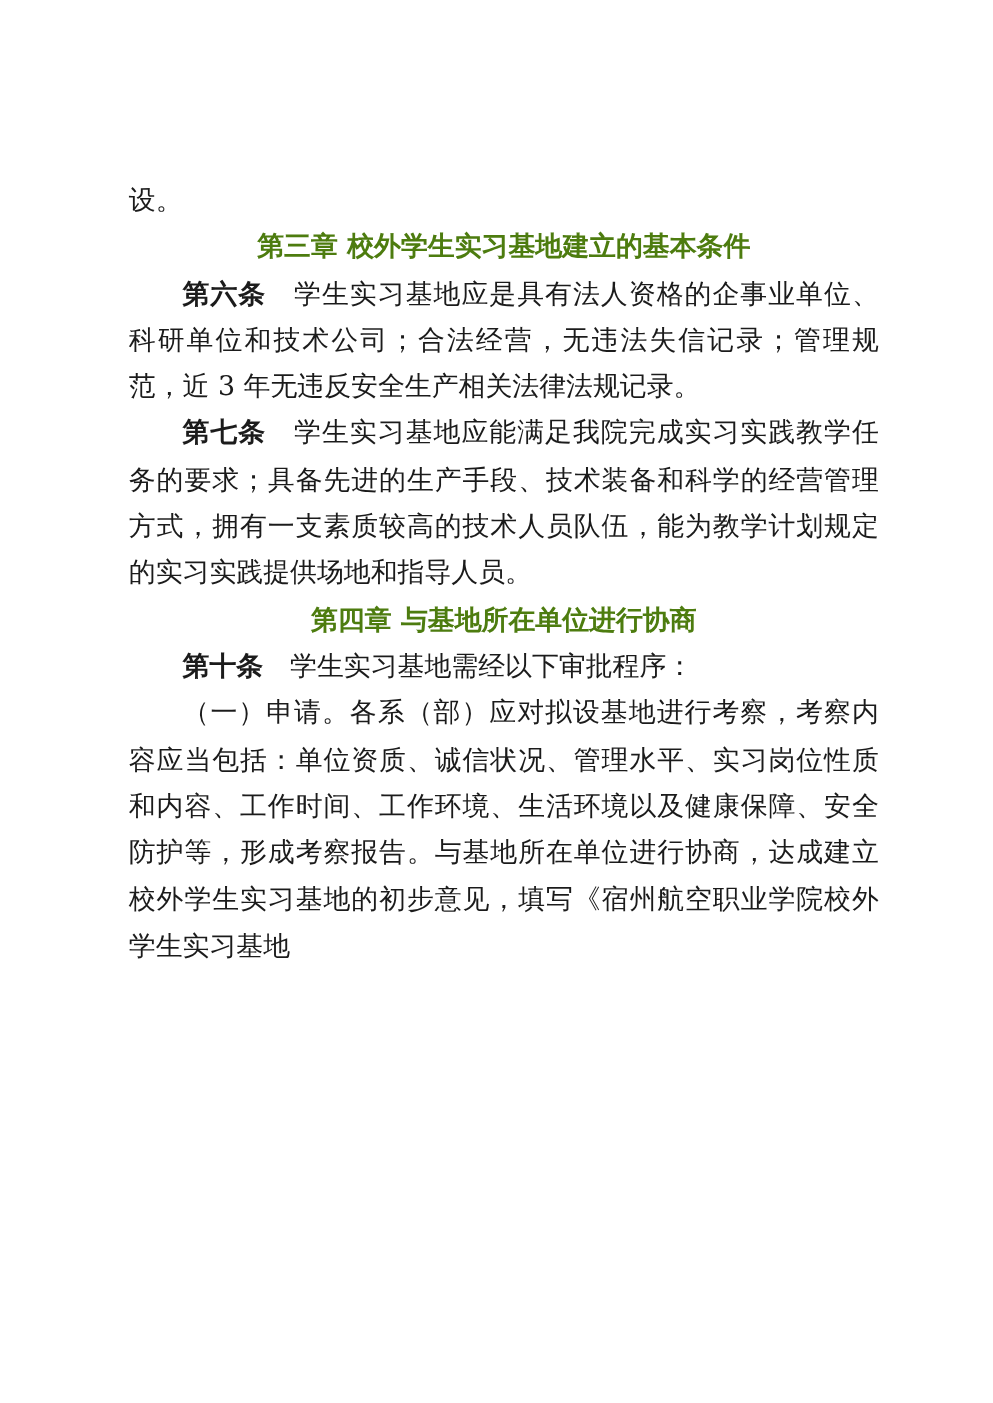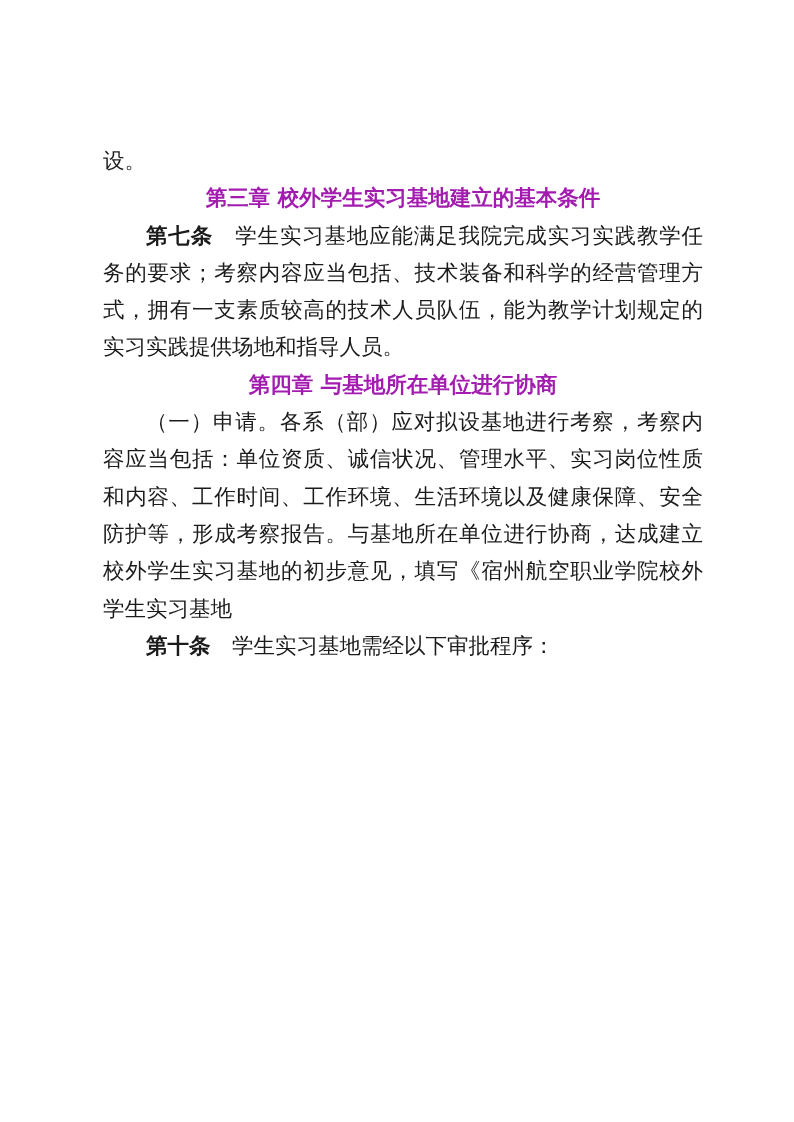--- a/index.html
+++ b/index.html
@@ -29,39 +29,40 @@
     text-indent: 0;
   }
   h2.chapter {
     margin: 0;
     font-size: 21.5px;
     line-height: 37.3px;
     font-weight: 700;
     text-align: center;
     text-indent: 0;
     font-family: "DejaVu Sans", "Liberation Sans", sans-serif;
-    color: #a21caf;
+    color: #4d7c0f;
   }
   .num {
     font-weight: 700;
   }
 </style>
 </head>
 <body>
 
 <div class="page">
 
   <p class="para noindent"><span>设。</span></p>
 
   <h2 class="chapter">第三章 校外学生实习基地建立的基本条件</h2>
 
+  <p class="para"><span class="num">第六条</span><span>　学生实习基地应是具有法人资格的企事业单位、科研单位和技术公司；合法经营，无违法失信记录；管理规范，近 3 年无违反安全生产相关法律法规记录。</span></p>
 
-  <p class="para"><span class="num">第七条</span><span>　学生实习基地应能满足我院完成实习实践教学任务的要求；考察内容应当包括、技术装备和科学的经营管理方式，拥有一支素质较高的技术人员队伍，能为教学计划规定的实习实践提供场地和指导人员。</span></p>
+  <p class="para"><span class="num">第七条</span><span>　学生实习基地应能满足我院完成实习实践教学任务的要求；具备先进的生产手段、技术装备和科学的经营管理方式，拥有一支素质较高的技术人员队伍，能为教学计划规定的实习实践提供场地和指导人员。</span></p>
 
 
 
   <h2 class="chapter">第四章 与基地所在单位进行协商</h2>
 
+  <p class="para"><span class="num">第十条</span><span>　学生实习基地需经以下审批程序：</span></p>
+
   <p class="para"><span>（一）申请。各系（部）应对拟设基地进行考察，考察内容应当包括：单位资质、诚信状况、管理水平、实习岗位性质和内容、工作时间、工作环境、生活环境以及健康保障、安全防护等，形成考察报告。与基地所在单位进行协商，达成建立校外学生实习基地的初步意见，填写《宿州航空职业学院校外学生实习基地</span></p>
-
-  <p class="para"><span class="num">第十条</span><span>　学生实习基地需经以下审批程序：</span></p>
 
 </div>
 
 </body></html>

